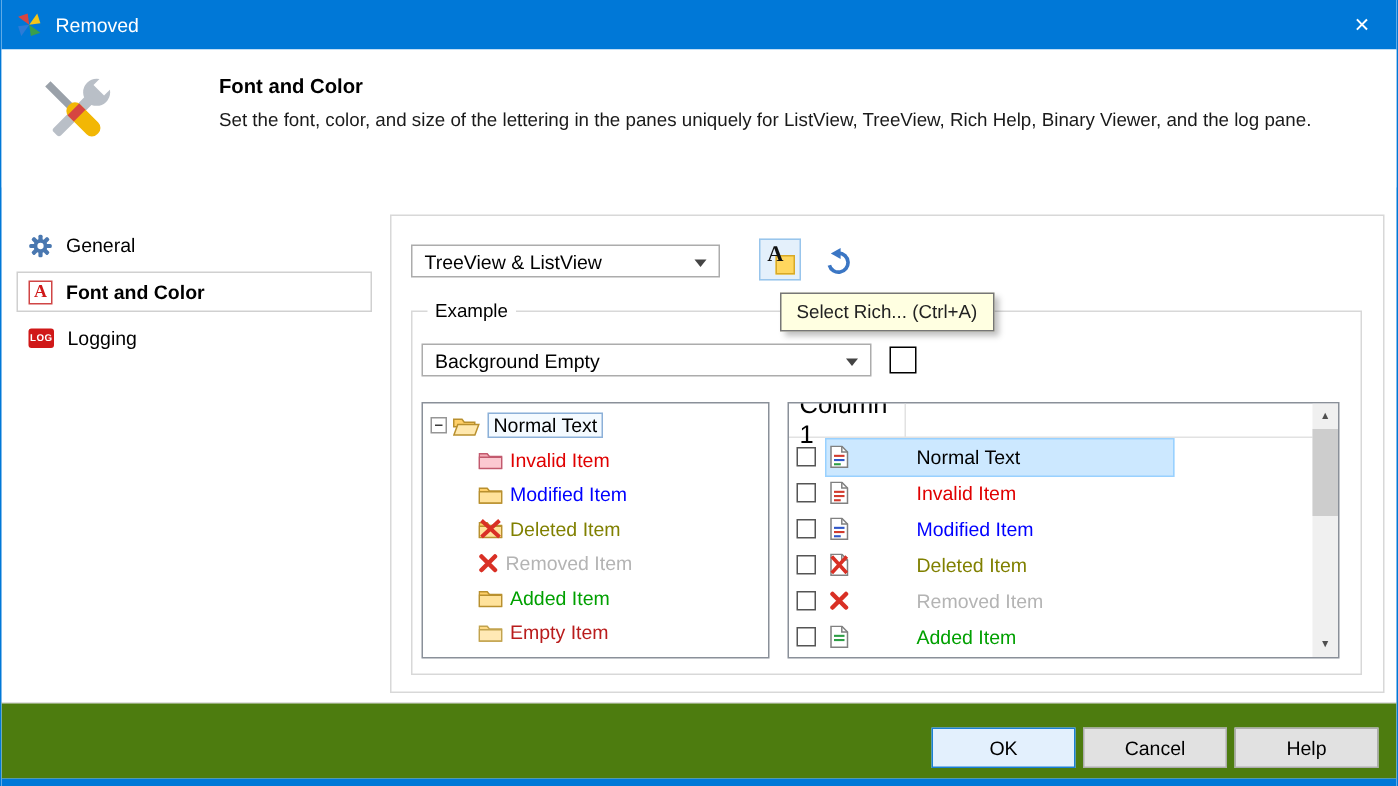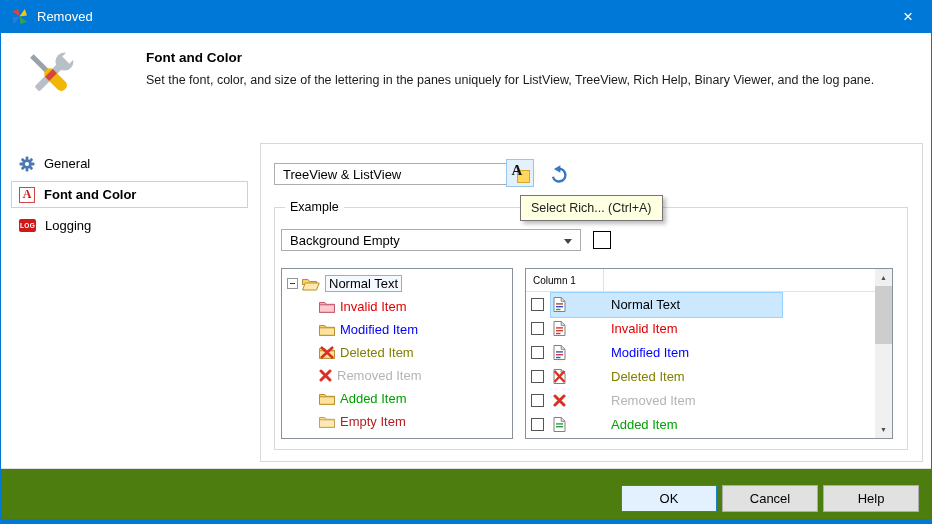--- a/index.html
+++ b/index.html
@@ -37,21 +37,21 @@
 
   
   .panel { position: absolute; left: 259px; top: 143px; width: 663px; height: 319px;
            background: #fff; border: 1px solid #d8d8d8; }
 
   .combo { position: absolute; height: 22px; background: #fff; border: 1px solid #acacac;
            font-size: 13px; display: flex; align-items: center; padding: 0 24px 0 8px; color: #000; }
   .chev { position: absolute; right: 8px; top: 9px; width: 0; height: 0;
           border-left: 4px solid transparent; border-right: 4px solid transparent;
           border-top: 5px solid #444; }
-  #pane-combo { left: 13px; top: 19px; width: 260px; }
+  #pane-combo { left: 13px; top: 19px; width: 206px; }
 
   .tool-btn { position: absolute; width: 28px; height: 28px; display: flex;
               align-items: center; justify-content: center; background: transparent; border: 1px solid transparent; }
   #font-btn { left: 245px; top: 15px; background: #e4f0fb; border-color: #98c5ec; }
   #undo-btn { left: 283px; top: 15px; }
   .fa-ic { position: relative; width: 19px; height: 19px; display: block; }
   .fa-y  { position: absolute; right: 0; bottom: 0; width: 13px; height: 13px;
            background: #ffd75e; border: 1px solid #d8a927; }
   .fa-a  { position: absolute; left: 1px; top: -1px; font-weight: 700; font-size: 15px;
            color: #111; font-family: "Liberation Serif", serif; line-height: 1; }
@@ -76,21 +76,21 @@
               position: relative; background: #fff; flex: 0 0 auto; }
   .expander::after { content: ""; position: absolute; left: 2px; top: 4px; width: 5px; height: 1px; background: #3c3c3c; }
   .tico { margin-left: 4px; display: flex; flex: 0 0 auto; }
   .tind { flex: 0 0 33px; }
   .tlabel { margin-left: 5px; white-space: nowrap; }
   .tlabel.sel { border: 1px solid #8cb0d8; background: #f4faff; padding: 0 3px; }
 
   
   .listv { position: absolute; left: 250px; top: 60px; width: 368px; height: 171px;
            border: 1px solid #8a9099; background: #fff; overflow: hidden; }
-  .lv-head { display: flex; height: 23px; font-size: 10px; color: #000; }
+  .lv-head { display: flex; height: 23px; font-size: 17px; color: #000; }
   .lv-col { display: flex; align-items: center; padding-left: 7px;
             border-right: 1px solid #e2e2e2; border-bottom: 1px solid #e2e2e2; }
   .lv-col.c1 { width: 78px; } .lv-col.c2 { width: 177px; }
   .lv-col.rest { flex: 1; border-right: none; }
   .lv-row { position: relative; height: 24px; display: flex; align-items: center; font-size: 13px; }
   .lv-row.sel::before { content: ""; position: absolute; left: 24px; top: 0; width: 231px; height: 24px;
                         background: #cce8ff; border: 1px solid #99d1ff; }
   .cb { position: relative; z-index: 1; width: 13px; height: 13px; border: 1px solid #555;
         background: #fff; margin-left: 5px; flex: 0 0 auto; }
   .ric { position: relative; z-index: 1; margin-left: 9px; display: flex; flex: 0 0 auto; }

